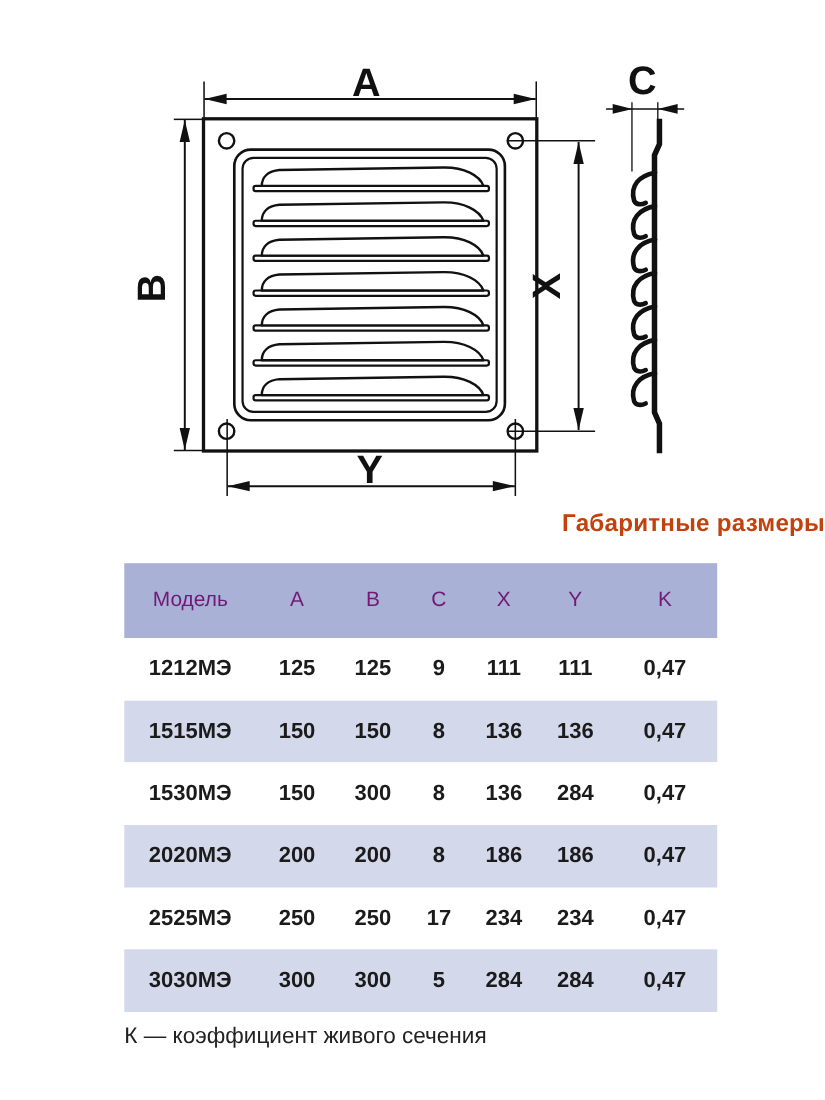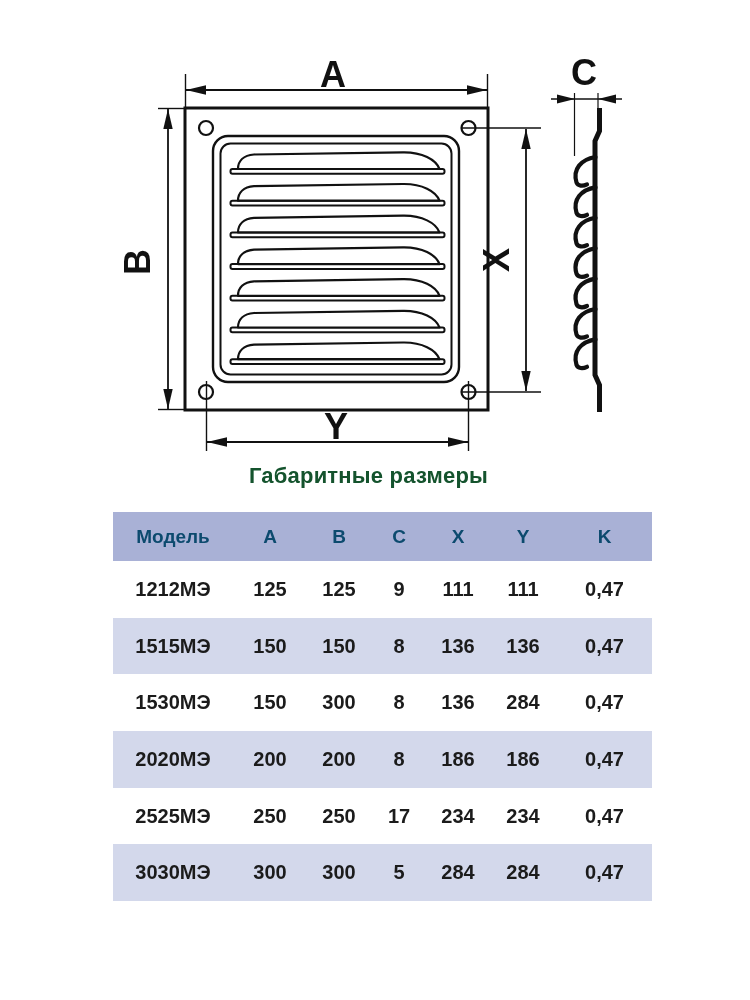--- a/index.html
+++ b/index.html
@@ -7,34 +7,34 @@
   .page {
     width: 750px; height: 1000px; background: #ffffff; position: relative;
     font-family: "Liberation Sans", sans-serif; color: #1c1c1c; overflow: hidden;
   }
   .drawing { display: block; width: 750px; height: 455px; }
   .dim-label {
     font-family: "Liberation Sans", sans-serif;
     font-weight: 700; font-size: 36px; fill: #111111;
   }
   .section-title {
-    margin: 8px 13px 0 0; text-align: center;
-    font-size: 22px; font-weight: 700; color: #14532d; letter-spacing: 0.2px;
+    margin: 8px 0 0 0; text-align: right;
+    font-size: 22px; font-weight: 700; color: #c2410c; letter-spacing: 0.2px;
   }
   .spec-table {
     position: absolute; left: 113px; top: 512px; width: 539px;
   }
   .t-row {
     display: grid;
     grid-template-columns: 120px 74px 64px 56px 62px 68px 95px;
     align-items: center; text-align: center;
   }
   .t-row.head {
-    height: 49px; background: #a9b1d6;
-    font-size: 19px; font-weight: 700; color: #0c4a6e;
+    height: 68px; background: #a9b1d6;
+    font-size: 19px; font-weight: 400; color: #701a75;
   }
   .t-row.data { height: 56.7px; font-size: 20px; font-weight: 600; color: #1b1b1b; }
   .t-row.data:nth-child(odd) { background: #d3d8eb; }
   .t-row.data:nth-child(even) { background: #ffffff; }
   .footnote {
     position: absolute; left: 113px; top: 930px;
     font-size: 20.5px; font-weight: 400; color: #222222;
   }
 </style>
 </head>
@@ -197,14 +197,15 @@
       <div>3030МЭ</div>
       <div>300</div>
       <div>300</div>
       <div>5</div>
       <div>284</div>
       <div>284</div>
       <div>0,47</div>
     </div>
   </div>
 
+  <div class="footnote">К — коэффициент живого сечения</div>
 
 </div>
 
 </body></html>

